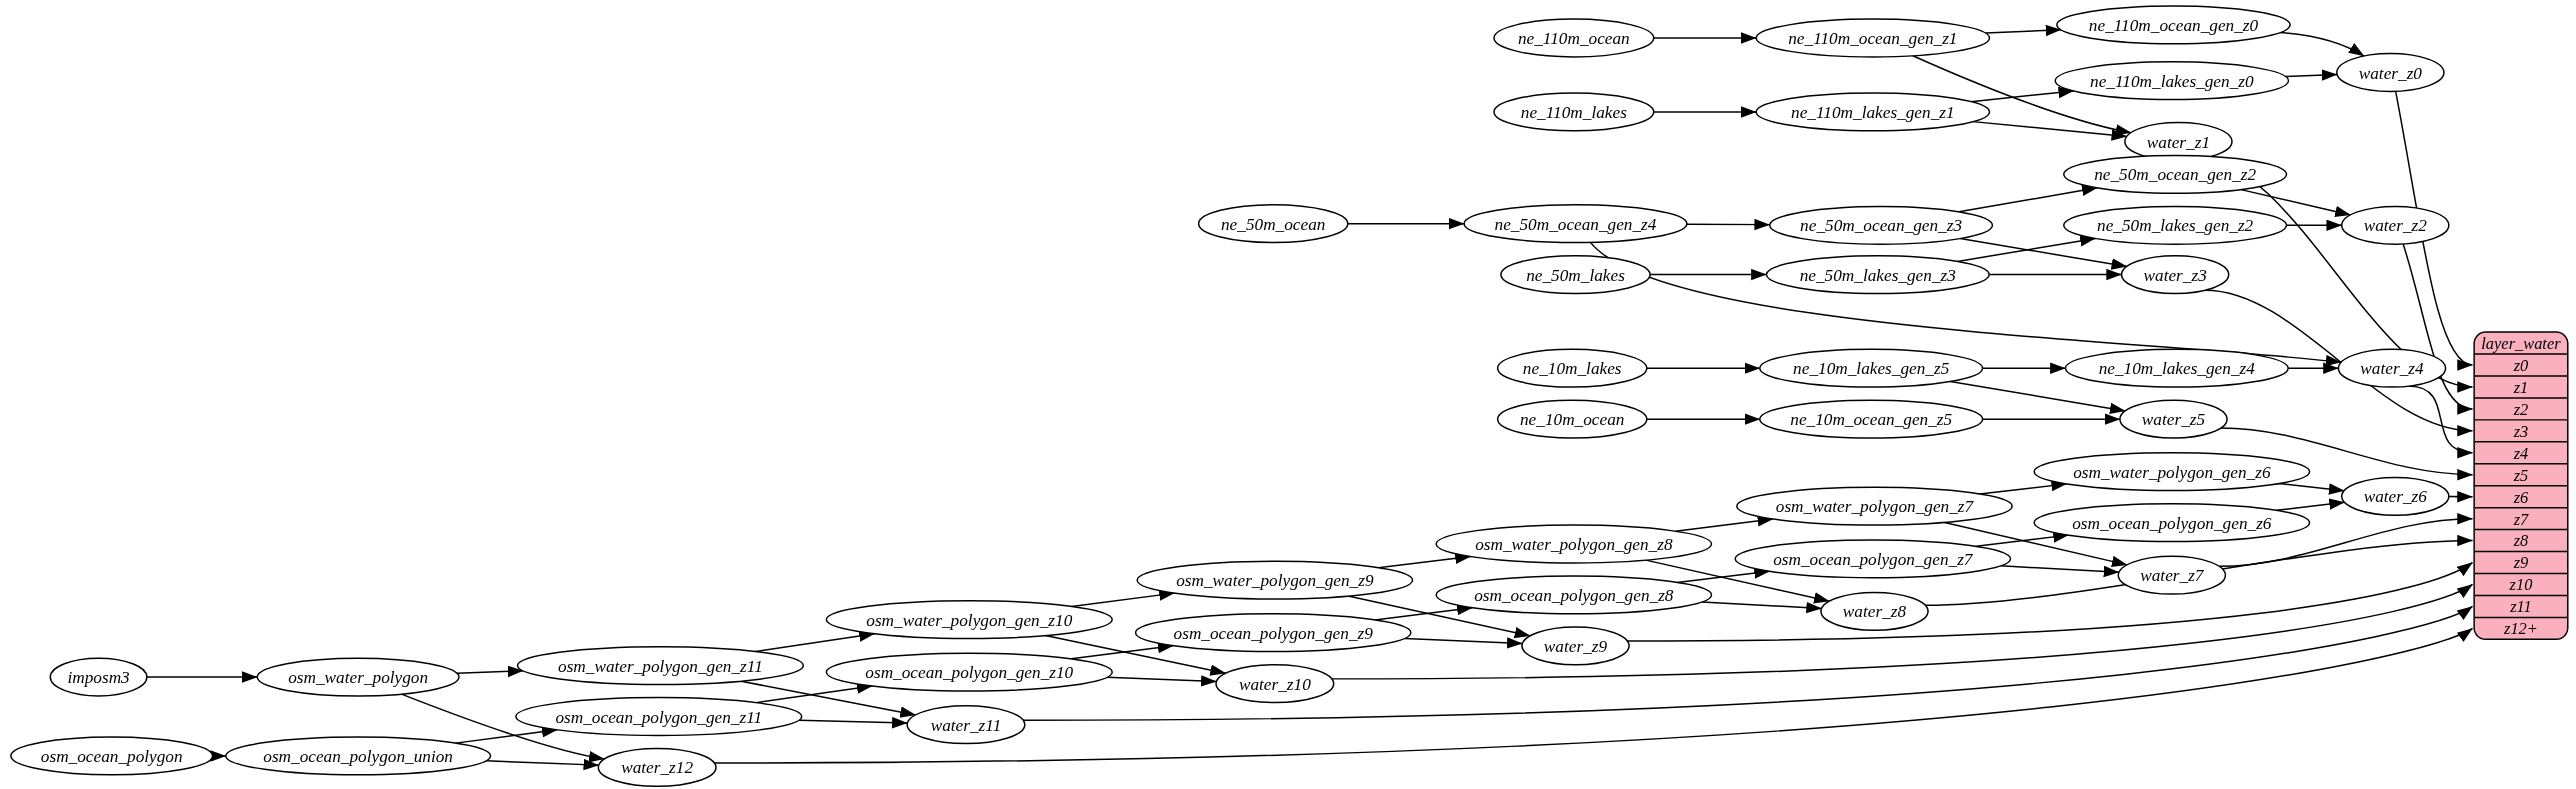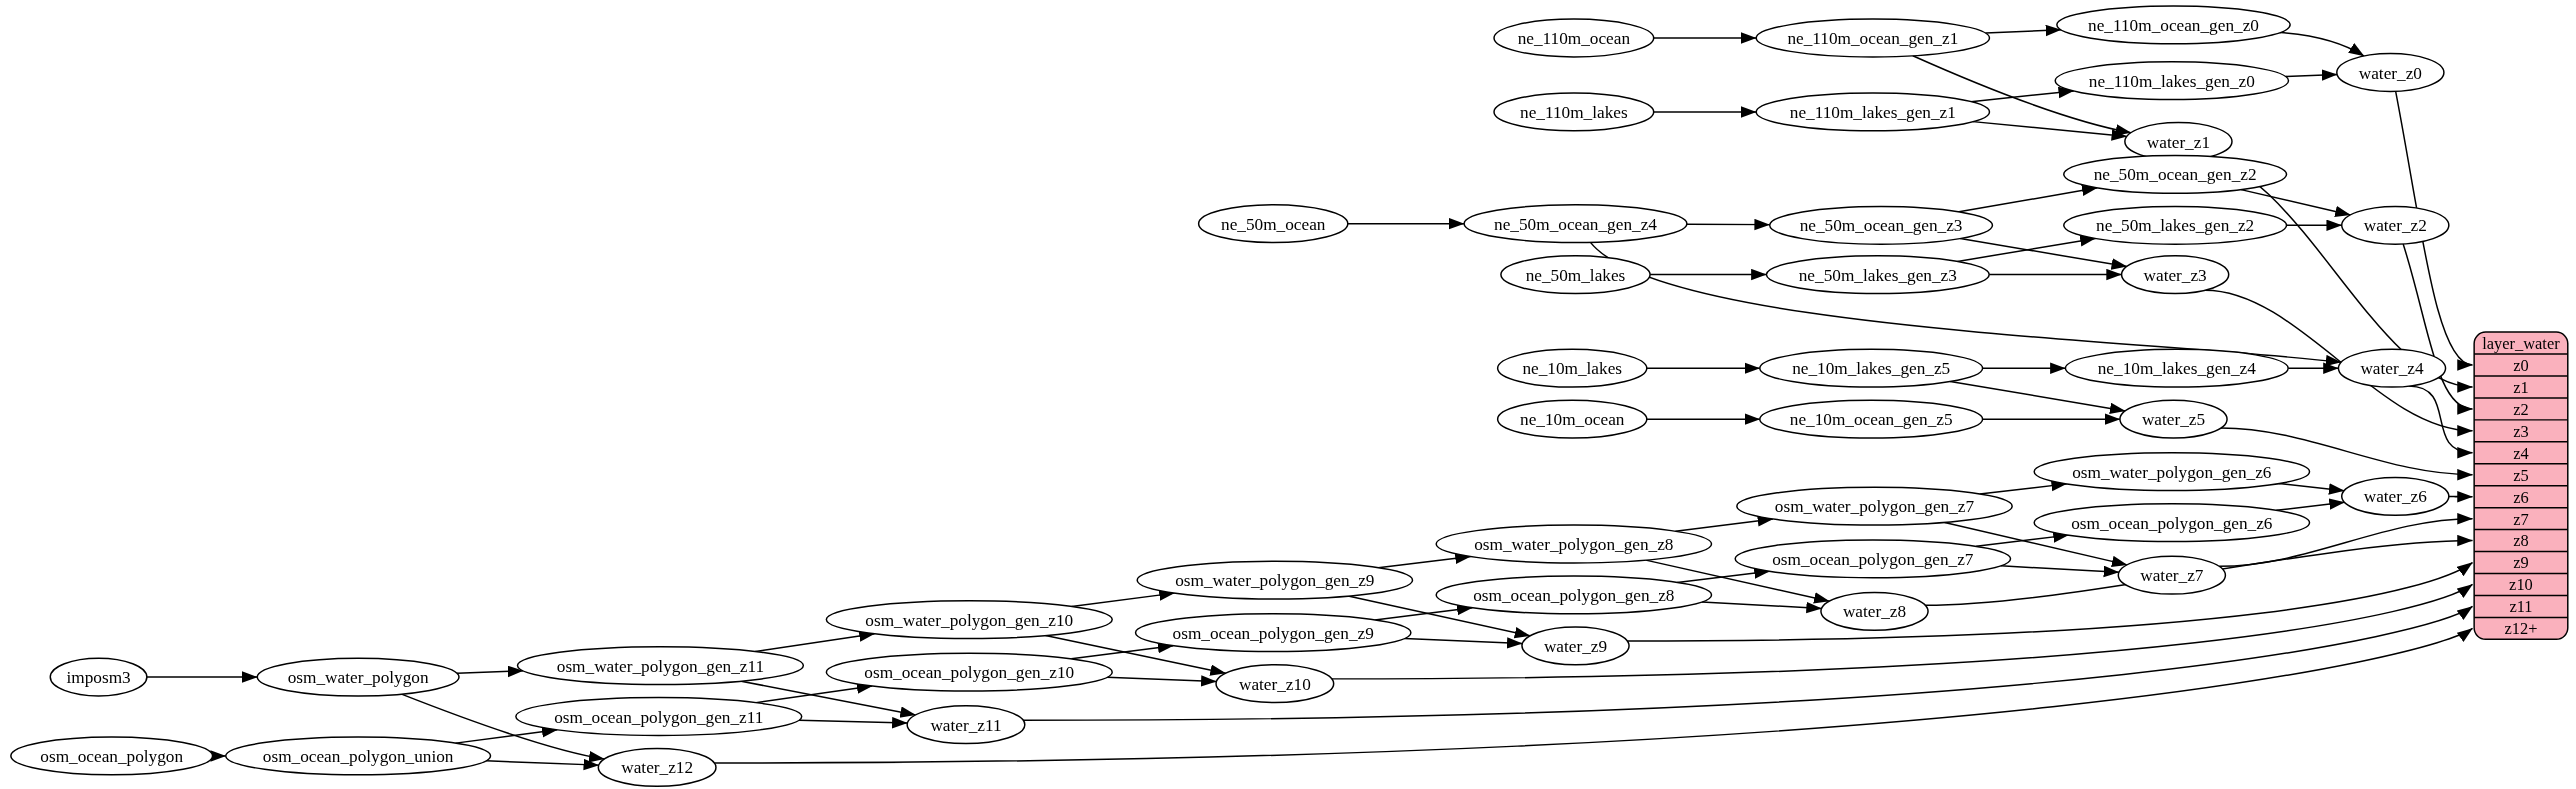--- a/index.html
+++ b/index.html
@@ -6,20 +6,21 @@
     margin: 0;
     padding: 0;
     width: 100%;
     height: 100%;
     background: #ffffff;
     font-family: "Liberation Serif", "DejaVu Serif", serif;
   }
   .canvas {
     width: 100%;
     height: 100%;
+    font-style: italic;
   }
   svg {
     display: block;
     width: 100%;
     height: 100%;
   }
   .edge-path {
     fill: none;
     stroke: #000000;
     stroke-width: 0.9;

